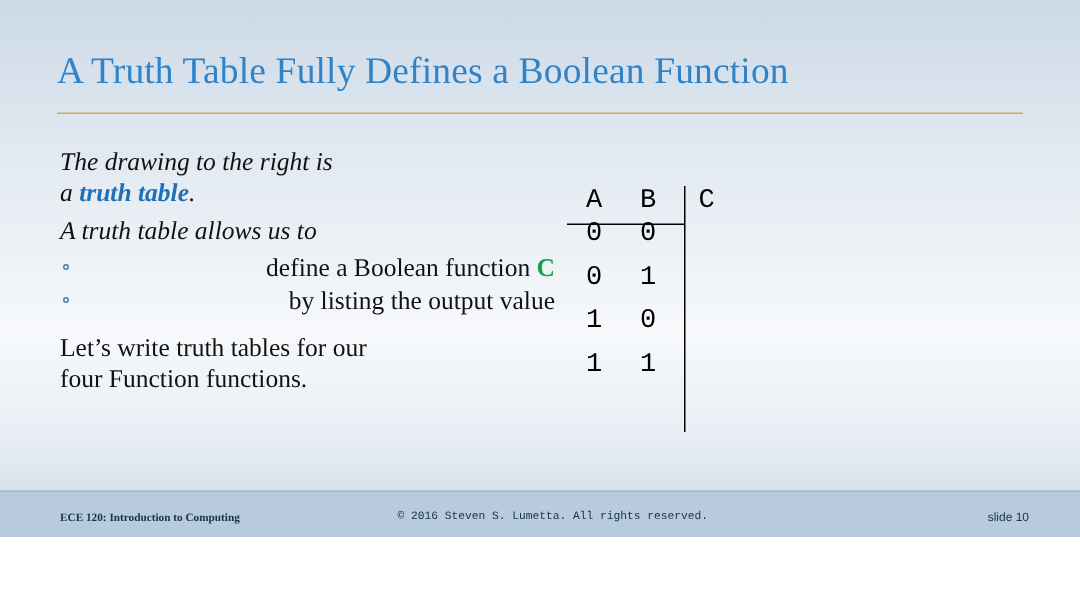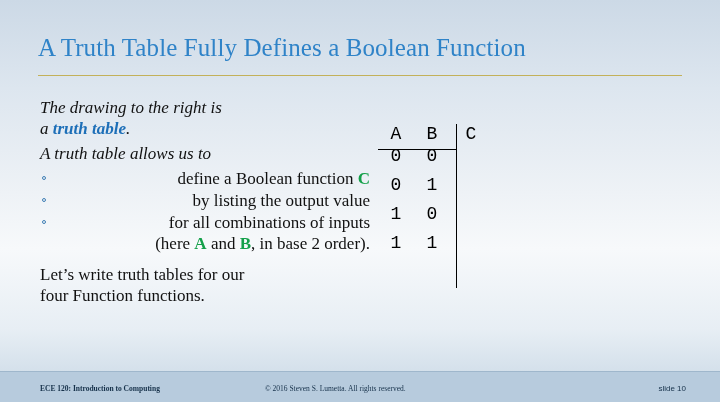--- a/index.html
+++ b/index.html
@@ -8,21 +8,21 @@
   }
   body {
     width: 720px;
     height: 405px;
     overflow: hidden;
     font-family: "Liberation Serif", serif;
   }
   .slide {
     position: relative;
     width: 720px;
-    height: 402px;
+    height: 358px;
     background: linear-gradient(to bottom, #ccd9e6 0%, #dde6ef 22%, #eef2f6 48%, #f7f9fb 62%, #e7eef4 82%, #c6d6e4 100%);
     box-sizing: border-box;
     overflow: hidden;
   }
   .title {
     position: absolute;
     left: 38px;
     top: 34px;
     font-size: 25px;
     color: #2f83c8;
@@ -153,21 +153,21 @@
     font-size: 7.5px;
     font-family: Liberation Serif, serif;
     color: #16314a;
     font-weight: bold;
   }
   .footer-center {
     position: absolute;
     left: 265px;
     bottom: 9px;
     font-size: 7.5px;
-    font-family: Liberation Serif, serif;
+    font-family: Liberation Mono, monospace;
     color: #16314a;
     text-align: right;
   }
   .footer-right {
     position: absolute;
     right: 34px;
     bottom: 9px;
     font-size: 8px;
     font-family: "Liberation Sans", sans-serif;
     color: #16314a;
@@ -193,25 +193,20 @@
 
     <ul class="bullets">
       <li>
         <span class="bullet-dot"></span>
         <span>define a Boolean function </span><span class="var-green">C</span>
       </li>
       <li>
         <span class="bullet-dot"></span>
         <span>by listing the output value</span>
       </li>
-      <li>
-        <span class="bullet-dot"></span>
-        <span>for all combinations of inputs</span>
-        <span class="sub"><span>(here </span><span class="var-green">A</span><span> and </span><span class="var-green">B</span><span>, in base 2 order).</span></span>
-      </li>
     </ul>
 
     <div class="para closing">
       <span>Let’s write truth tables for our</span><br>
       <span>four Function functions.</span>
     </div>
 
   </div>
 
   <div class="truth-table">

